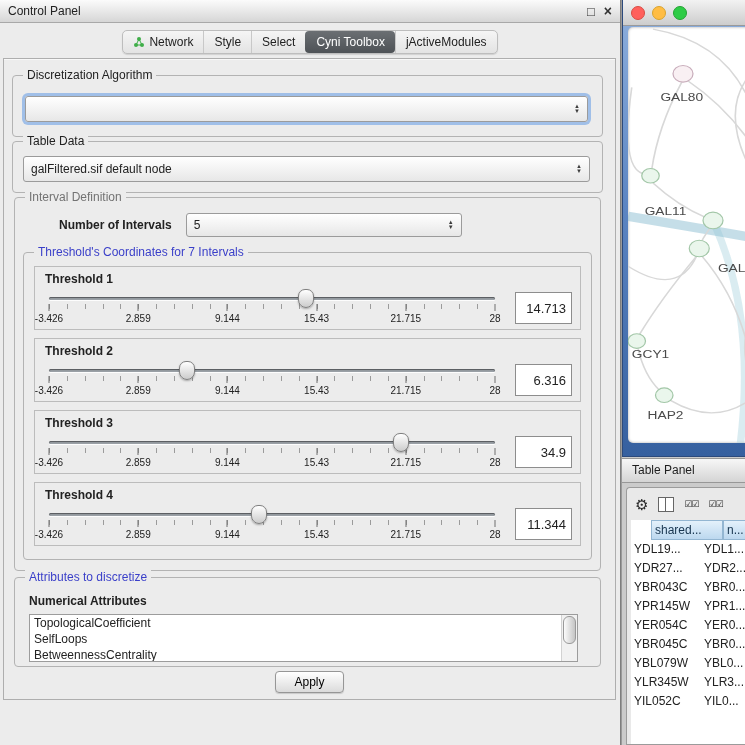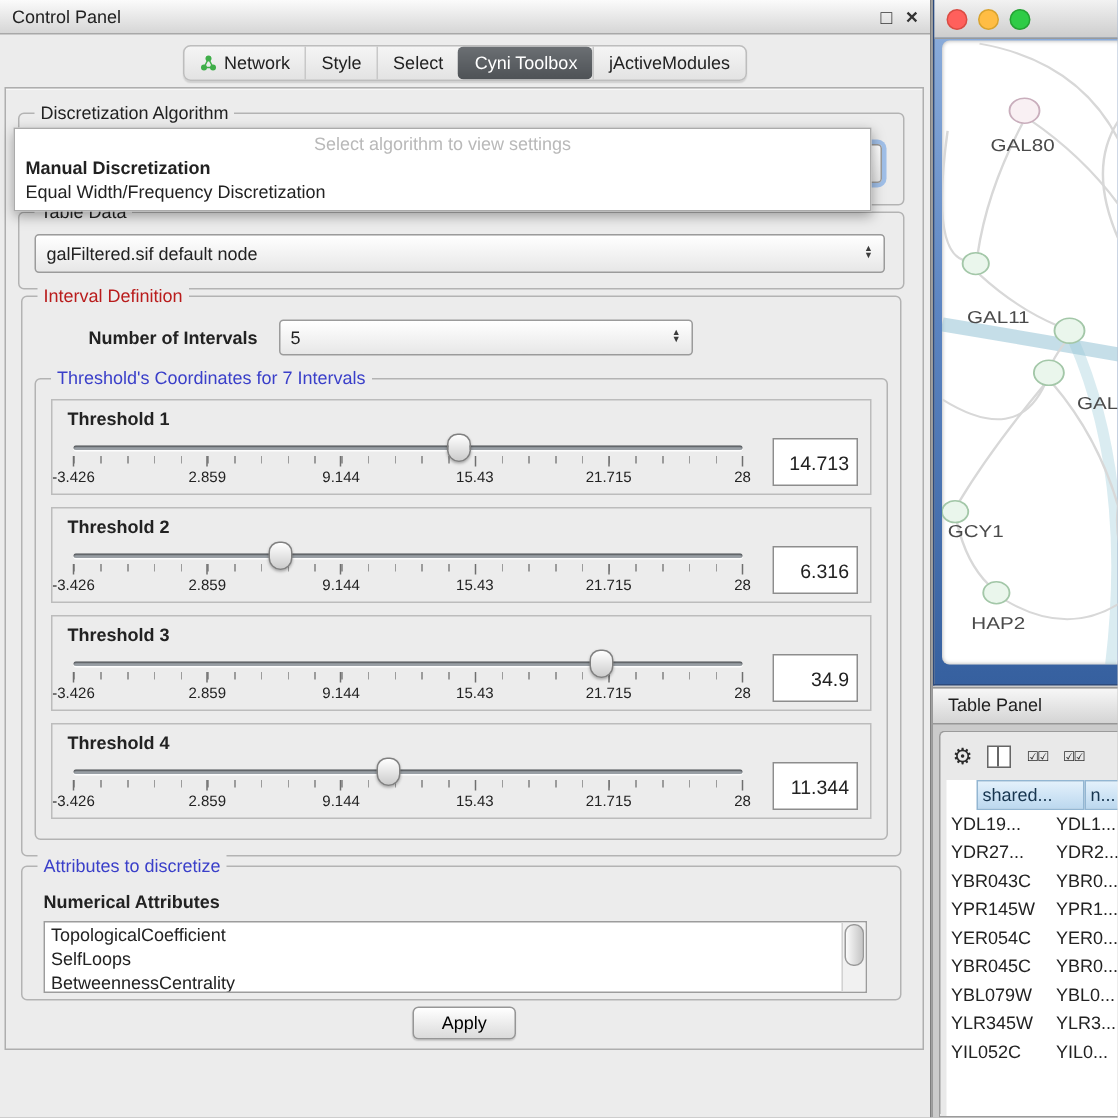--- a/index.html
+++ b/index.html
@@ -19,21 +19,21 @@
   .seg{display:inline-flex;border:1px solid #bdbdbd;border-radius:5px;background:linear-gradient(#f5f5f5,#e3e3e3);
        box-shadow:0 1px 1px rgba(0,0,0,.12);}
   .tab{font-size:12px;padding:4px 10px;display:flex;align-items:center;gap:4px;white-space:nowrap;}
   .tab + .tab{border-left:1px solid #c8c8c8;}
   .tab.sel{background:linear-gradient(#6b6f73,#4e5256);color:#fff;border-radius:4px;border-left-color:transparent;}
   .net-ico{width:12px;height:12px;}
   .outer-panel{position:absolute;top:58px;left:3px;right:4px;bottom:45px;border:1px solid #aeaeae;
                background:#ececec;box-shadow:inset 0 1px 0 #f8f8f8;}
   .group{position:absolute;border:1px solid #b3b3b3;border-radius:4px;}
   .legend{position:absolute;top:-8px;left:10px;background:#ececec;padding:0 4px;font-size:12px;line-height:14px;}
-  .legend.green{color:#b91c1c;}
+  .legend.green{color:#737373;}
   .legend.blue{color:#3a3fc9;}
   .bold{font-weight:bold;}
   
   .combo{display:flex;align-items:center;background:linear-gradient(#ffffff,#e7e7e7);
          border:1px solid #9b9b9b;border-radius:3px;font-size:12px;}
   .combo-text{padding-left:7px;flex:1;white-space:nowrap;overflow:hidden;}
   .combo-arrows{display:flex;flex-direction:column;align-items:center;justify-content:center;padding:0 7px;color:#3c3c3c;}
   .combo-arrows i{font-style:normal;font-size:6px;line-height:5px;}
   #algo-group{top:16px;left:8px;right:12px;height:60px;}
   #algo-combo{position:absolute;left:12px;right:14px;top:20px;height:24px;
@@ -149,25 +149,20 @@
         <span class="legend">Discretization Algorithm</span>
         <div class="combo" id="algo-combo">
           <span class="combo-text"></span>
           <span class="combo-arrows">
               <i>▲</i>
               <i>▼</i>
             </span>
         </div>
       </div>
 
-      <div id="popup">
-        <div class="popup-placeholder">Select algorithm to view settings</div>
-        <div class="popup-item bold">Manual Discretization</div>
-        <div class="popup-item">Equal Width/Frequency Discretization</div>
-      </div>
 
       <div class="group" id="tabledata-group">
         <span class="legend">Table Data</span>
         <div class="combo" id="tabledata-combo">
           <span class="combo-text">galFiltered.sif default node</span>
           <span class="combo-arrows">
               <i>▲</i>
               <i>▼</i>
             </span>
         </div>

